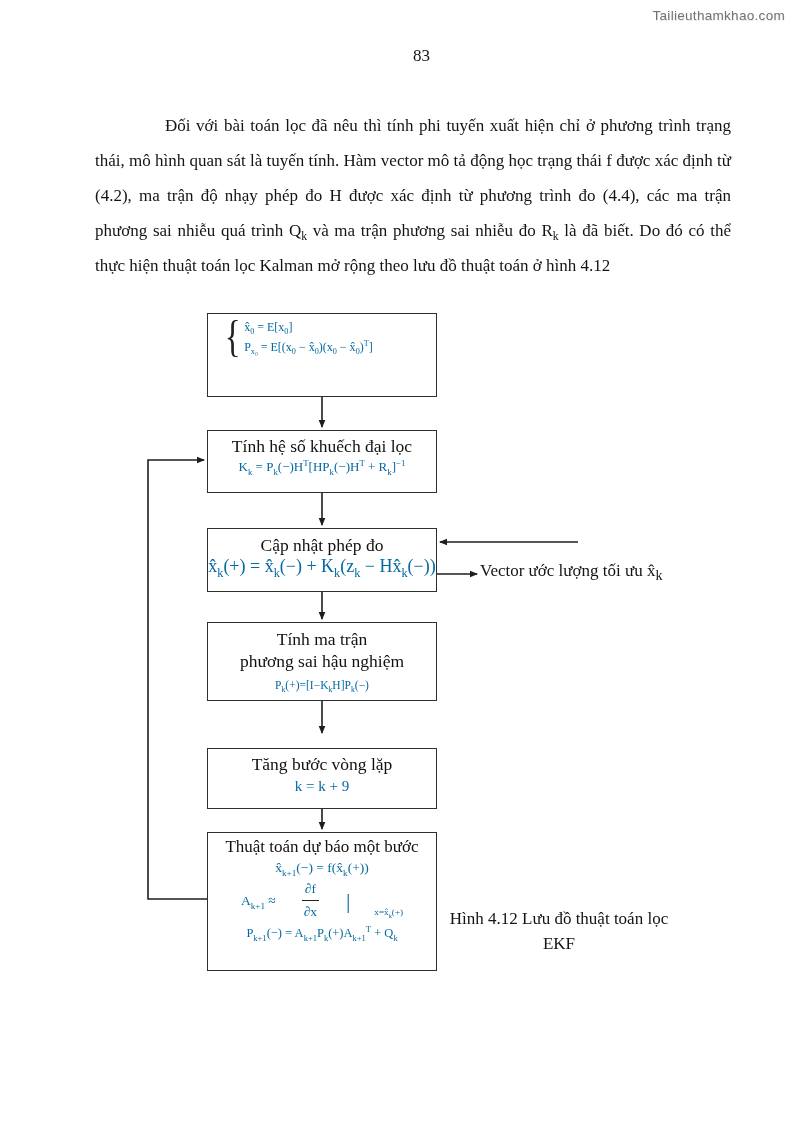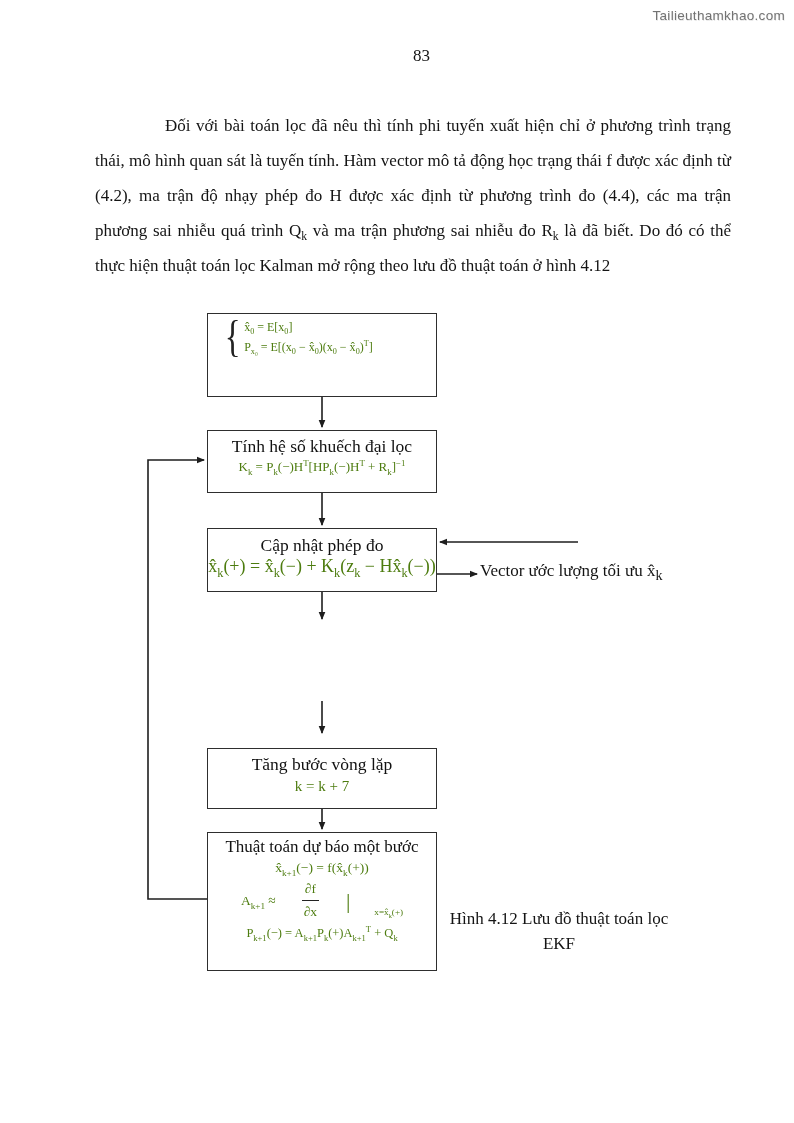--- a/index.html
+++ b/index.html
@@ -22,21 +22,21 @@
     position:absolute; left:95px; top:108px; width:636px;
     font-size:17px; line-height:35px; text-align:justify;
     text-indent:70px; margin:0; color:#141414;
   }
   .connector-layer{position:absolute; left:0; top:0; pointer-events:none;}
   .fbox{
     position:absolute; box-sizing:border-box; background:#fff;
     border:1.6px solid #2e2e2e; text-align:center;
   }
   .fbox-title{font-size:17.5px; line-height:22px; color:#111; white-space:nowrap;}
-  .eq{font-size:13px; color:#4d7c0f; white-space:nowrap; line-height:20px;}
+  .eq{font-size:13px; color:#0369a1; white-space:nowrap; line-height:20px;}
   .eq sub,.eq sup,.body-paragraph sub{font-size:68%; line-height:0;}
   .init-body{display:flex; align-items:center; justify-content:flex-start;
     padding-left:14px; text-align:left; margin-top:1px;}
   .brace{font-size:44px; line-height:44px; font-weight:400; color:#222;
     transform:scaleX(0.75); display:inline-block; margin-right:1px;}
   .init-eqs .eq{font-size:12px; line-height:20px;}
   .eq-small{font-size:11.5px;}
   .eq-k{font-size:15px; line-height:22px;}
   .eq-frac-row{display:flex; align-items:center; justify-content:center;
     font-size:13.5px; margin-top:1px;gap:24px;}
@@ -99,24 +99,29 @@
   <div class="fbox" style="left:207px;top:430px;width:230px;height:63px;">
     <div class="fbox-title" style="margin-top:4px;">Tính hệ số khuếch đại lọc</div>
     <div class="eq">K<sub>k</sub> = P<sub>k</sub>(−)H<sup>T</sup>[HP<sub>k</sub>(−)H<sup>T</sup> + R<sub>k</sub>]<sup>−1</sup></div>
   </div>
 
   <div class="fbox" style="left:207px;top:528px;width:230px;height:64px;">
     <div class="fbox-title" style="margin-top:5px;">Cập nhật phép đo</div>
     <div class="eq" style="font-size:18px;">x̂<sub>k</sub>(+) = x̂<sub>k</sub>(−) + K<sub>k</sub>(z<sub>k</sub> − Hx̂<sub>k</sub>(−))</div>
   </div>
 
+  <div class="fbox" style="left:207px;top:622px;width:230px;height:79px;">
+    <div class="fbox-title" style="margin-top:5px;">Tính ma trận</div>
+    <div class="fbox-title">phương sai hậu nghiệm</div>
+    <div class="eq eq-small" style="margin-top:3px;">P<sub>k</sub>(+)=[I−K<sub>k</sub>H]P<sub>k</sub>(−)</div>
+  </div>
 
   <div class="fbox" style="left:207px;top:736px;width:230px;height:61px;margin-top:12px;">
     <div class="fbox-title" style="margin-top:4px;">Tăng bước vòng lặp</div>
-    <div class="eq eq-k">k = k + 7</div>
+    <div class="eq eq-k">k = k + 9</div>
   </div>
 
   <div class="fbox" style="left:207px;top:832px;width:230px;height:139px;">
     <div class="fbox-title" style="font-size:17px;margin-top:3px;">Thuật toán dự báo một bước</div>
     <div class="eq" style="font-size:13.5px;">x̂<sub>k+1</sub>(−) = f(x̂<sub>k</sub>(+))</div>
     <div class="eq eq-frac-row">
       <span>A<sub>k+1</sub> ≈ </span>
       <span class="frac">
         <span class="num">∂f</span>
         <span class="den">∂x</span>

